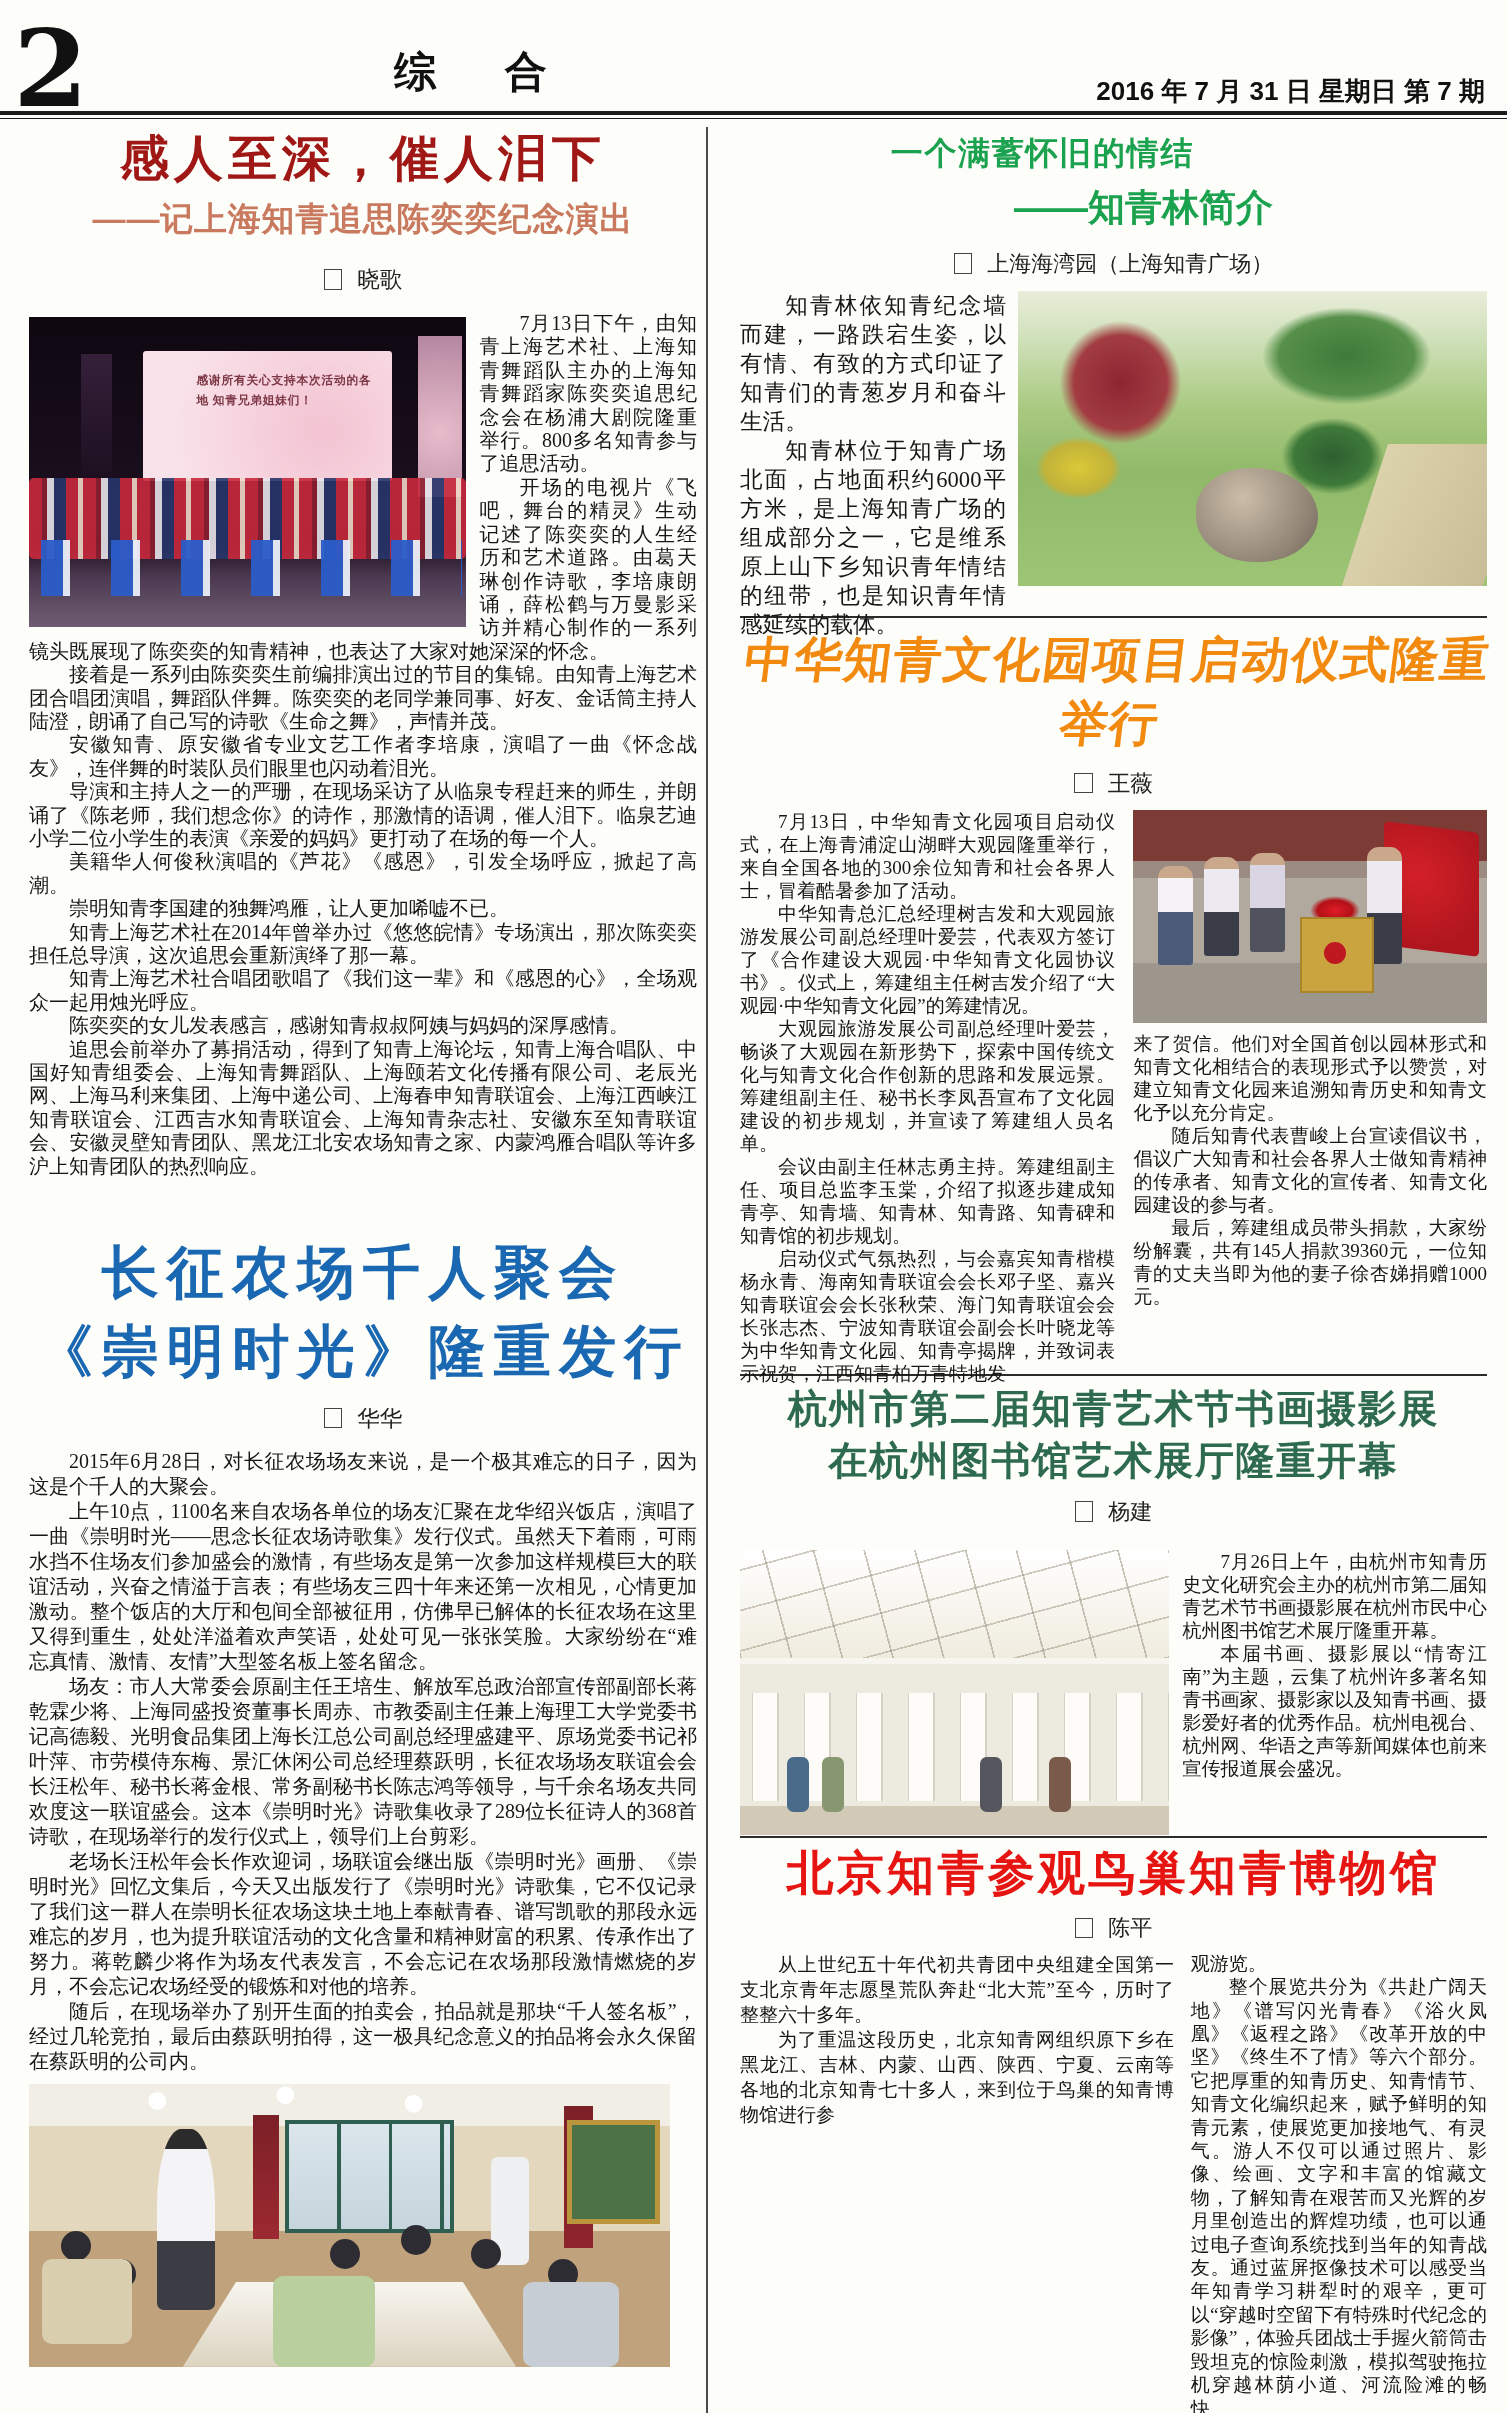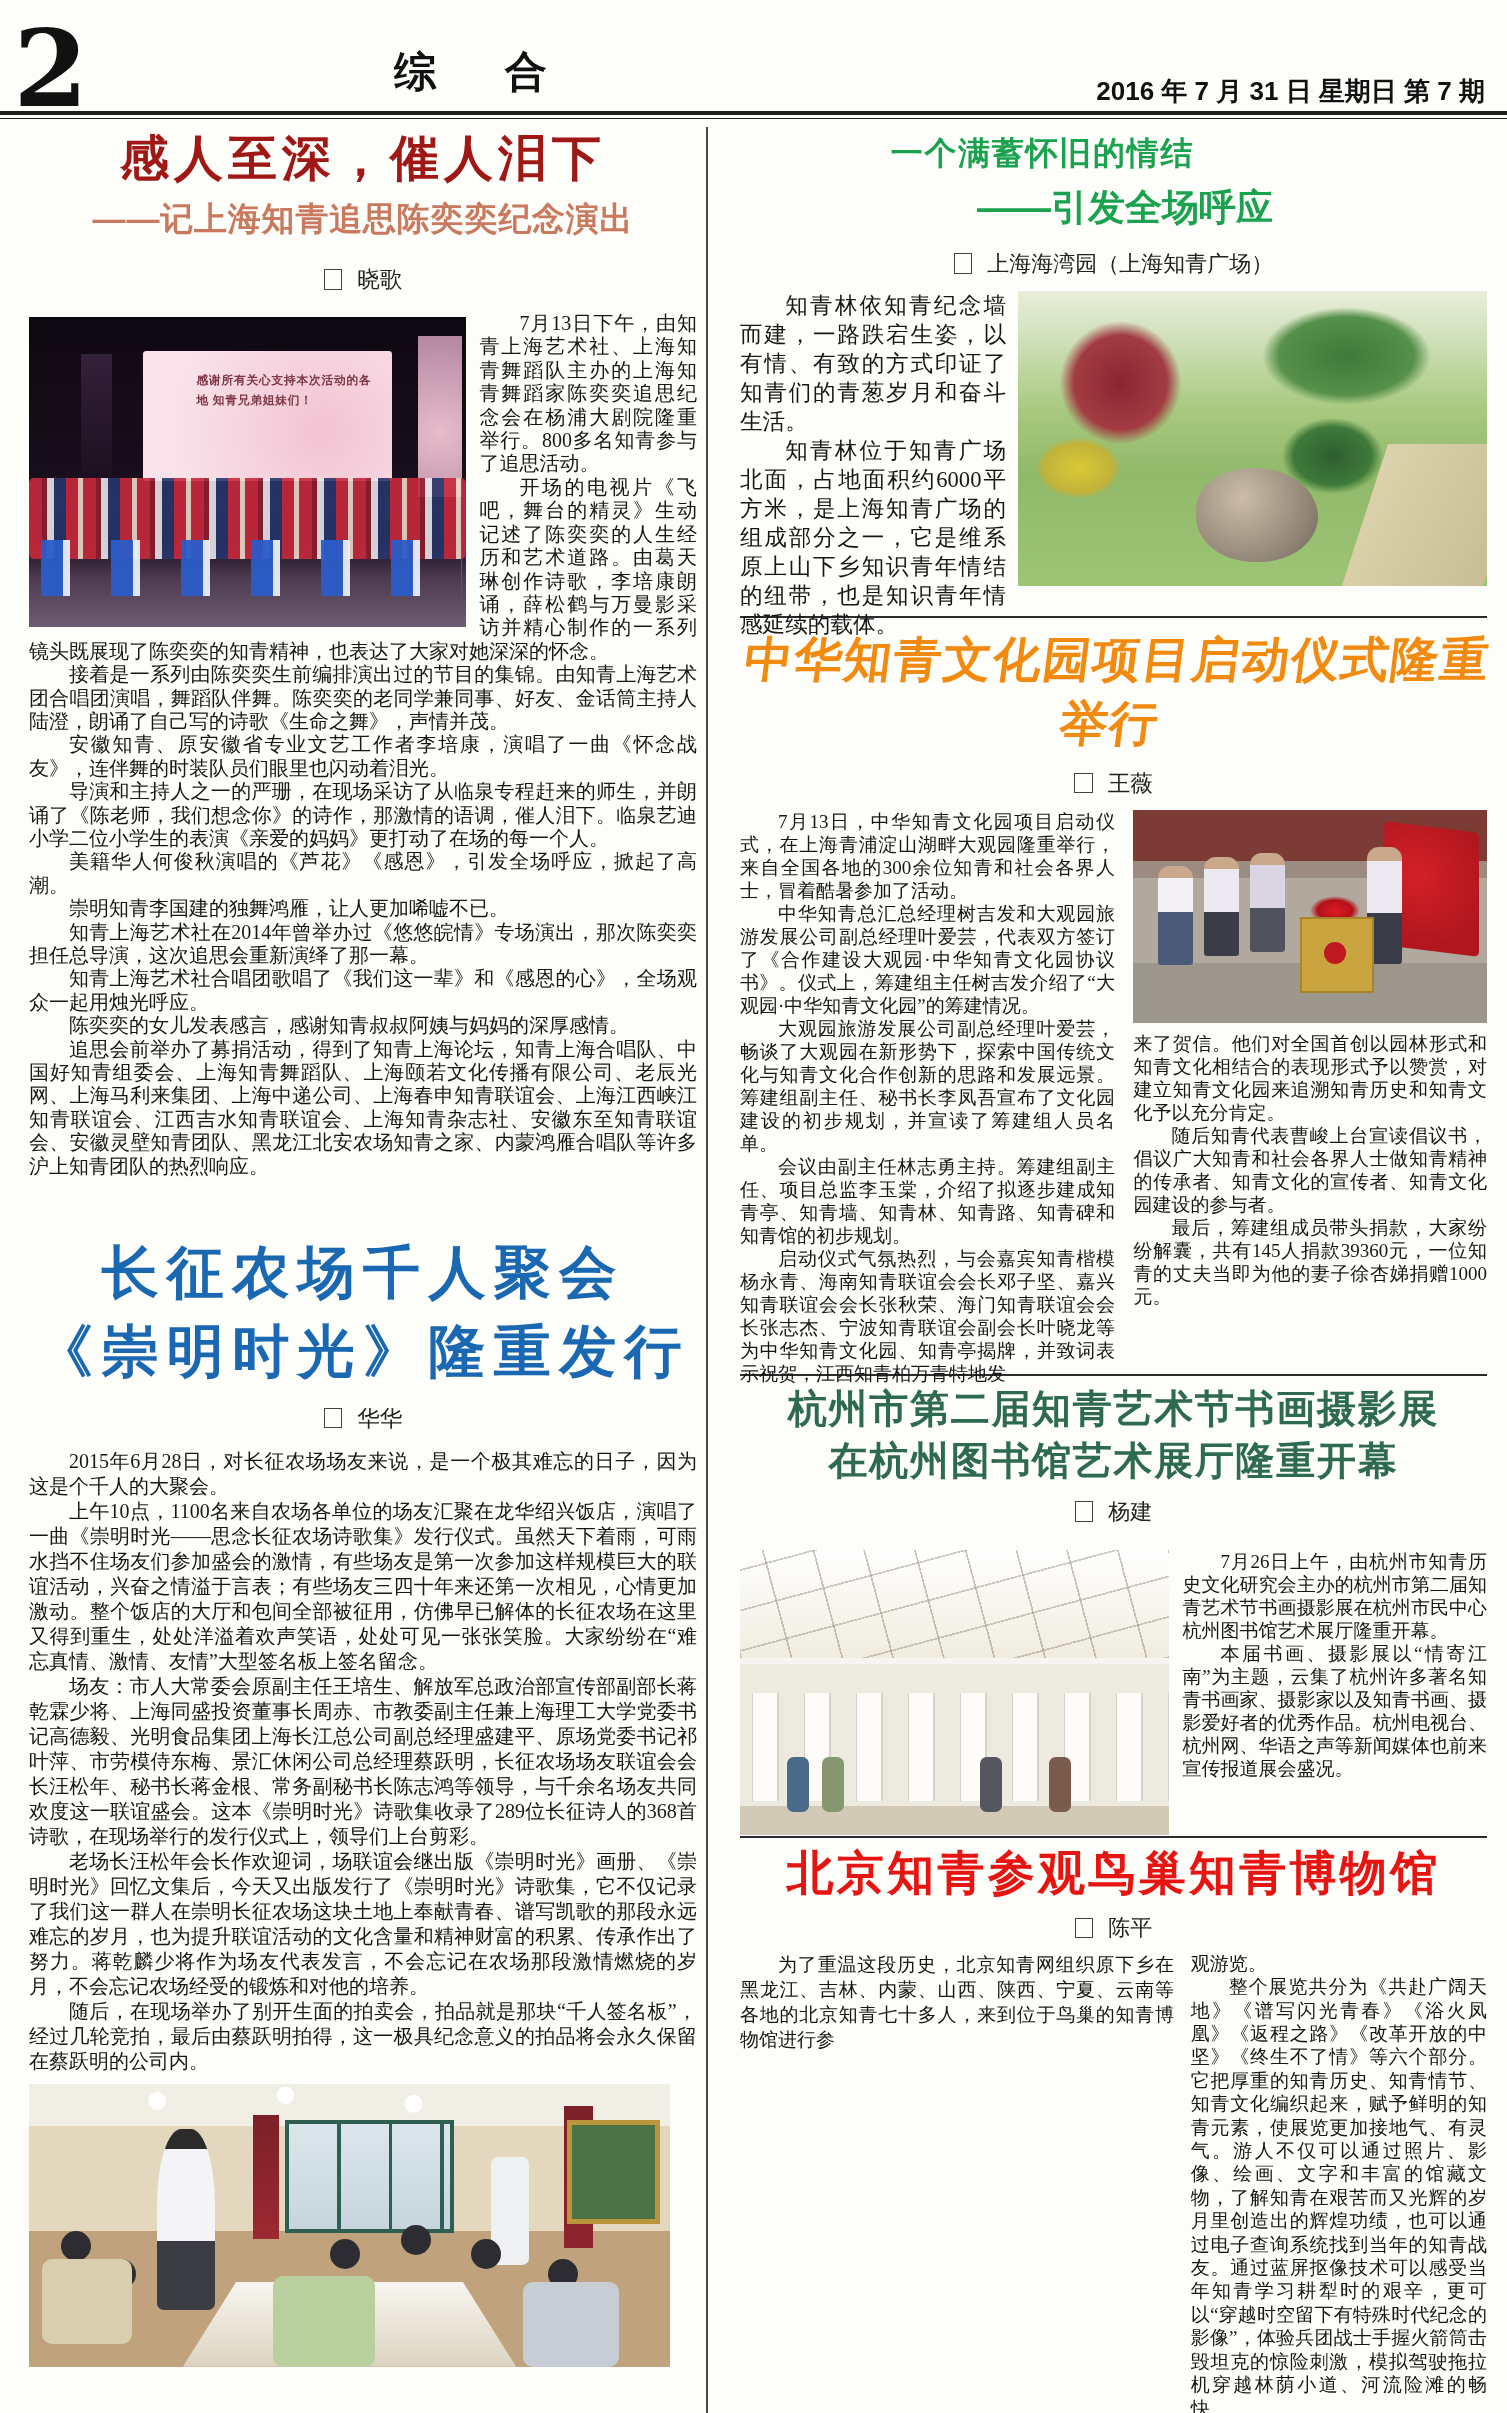--- a/index.html
+++ b/index.html
@@ -227,21 +227,21 @@
       <div class="head h5"></div>
       <div class="head h6"></div>
       <div class="sh1"></div>
       <div class="sh2"></div>
       <div class="sh3"></div>
     </div>
   </div>
 
   <div class="art" id="art-zhiqinglin">
     <div class="t">一个满蓄怀旧的情结</div>
-    <div class="st">——引发全场呼应</div>
+    <div class="st">——知青林简介</div>
     <div class="byline"><span class="box"></span><span>上海海湾园（上海知青广场）</span></div>
     <div class="body">
       <div class="txt">
         <p>知青林依知青纪念墙而建，一路跌宕生姿，以有情、有致的方式印证了知青们的青葱岁月和奋斗生活。</p>
         <p>知青林位于知青广场北面，占地面积约6000平方米，是上海知青广场的组成部分之一，它是维系原上山下乡知识青年情结的纽带，也是知识青年情感延续的载体。</p>
       </div>
       <div class="ph" id="ph-garden">
         <div class="tree-red"></div>
         <div class="tree-green"></div>
         <div class="bush-yellow"></div>
@@ -299,20 +299,21 @@
         <p>本届书画、摄影展以“情寄江南”为主题，云集了杭州许多著名知青书画家、摄影家以及知青书画、摄影爱好者的优秀作品。杭州电视台、杭州网、华语之声等新闻媒体也前来宣传报道展会盛况。</p>
       </div>
     </div>
   </div>
 
   <div class="art" id="art-beijing">
     <div class="t">北京知青参观鸟巢知青博物馆</div>
     <div class="byline"><span class="box"></span><span>陈平</span></div>
     <div class="cols">
       <div class="colL">
+        <p>从上世纪五十年代初共青团中央组建全国第一支北京青年志愿垦荒队奔赴“北大荒”至今，历时了整整六十多年。</p>
         <p>为了重温这段历史，北京知青网组织原下乡在黑龙江、吉林、内蒙、山西、陕西、宁夏、云南等各地的北京知青七十多人，来到位于鸟巢的知青博物馆进行参</p>
       </div>
       <div class="colR">
         <p class="cont">观游览。</p>
         <p>整个展览共分为《共赴广阔天地》《谱写闪光青春》《浴火凤凰》《返程之路》《改革开放的中坚》《终生不了情》等六个部分。它把厚重的知青历史、知青情节、知青文化编织起来，赋予鲜明的知青元素，使展览更加接地气、有灵气。游人不仅可以通过照片、影像、绘画、文字和丰富的馆藏文物，了解知青在艰苦而又光辉的岁月里创造出的辉煌功绩，也可以通过电子查询系统找到当年的知青战友。通过蓝屏抠像技术可以感受当年知青学习耕犁时的艰辛，更可以“穿越时空留下有特殊时代纪念的影像”，体验兵团战士手握火箭筒击毁坦克的惊险刺激，模拟驾驶拖拉机穿越林荫小道、河流险滩的畅快。</p>
       </div>
     </div>
   </div>
 
 </div>

